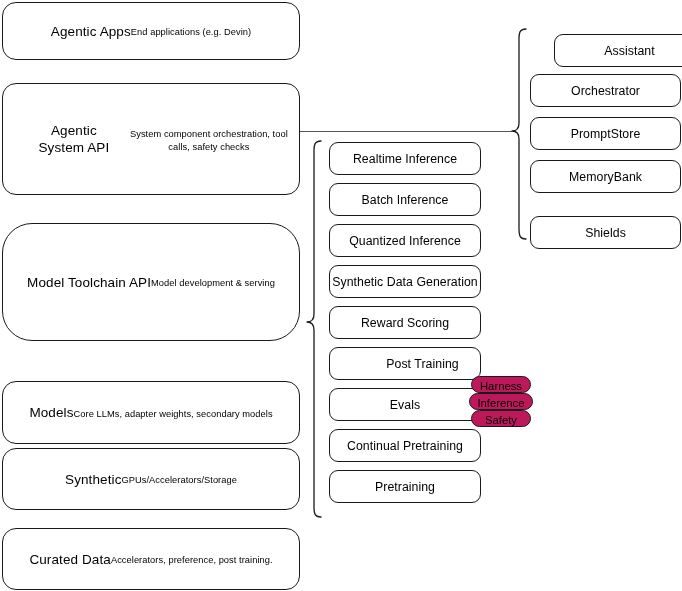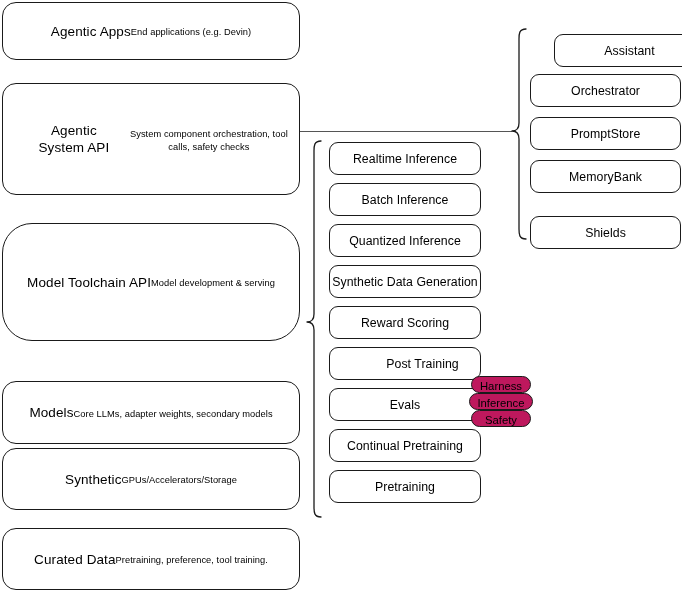--- a/index.html
+++ b/index.html
@@ -116,21 +116,21 @@
     <div class="subtitle">Core LLMs, adapter weights, secondary models</div>
   </div>
 
   <div class="box layer" style="top:448px; height:62px;">
     <div class="title">Synthetic</div>
     <div class="subtitle">GPUs/Accelerators/Storage</div>
   </div>
 
   <div class="box layer" style="top:528px; height:62px;">
     <div class="title">Curated Data</div>
-    <div class="subtitle">Pretraining, preference, tool training.</div>
+    <div class="subtitle">Accelerators, preference, post training.</div>
   </div>
 
   <div class="connector" style="left:300px; top:131px; width:212px;"></div>
 
   <div class="brace" style="left:300px; top:140px; width:22px; height:378px;">
     <svg width="22" height="378" viewBox="0 0 22 378" fill="none">
       <path d="M21 1 C14 1 14 6 14 11 L14 174 C14 180 11 182 7 182 C11 182 14 184 14 190 L14 367 C14 372 14 377 21 377" stroke="#1a1a1a" stroke-width="1.3" fill="none" stroke-linecap="round" stroke-linejoin="round"></path>
     </svg>
   </div>
 

